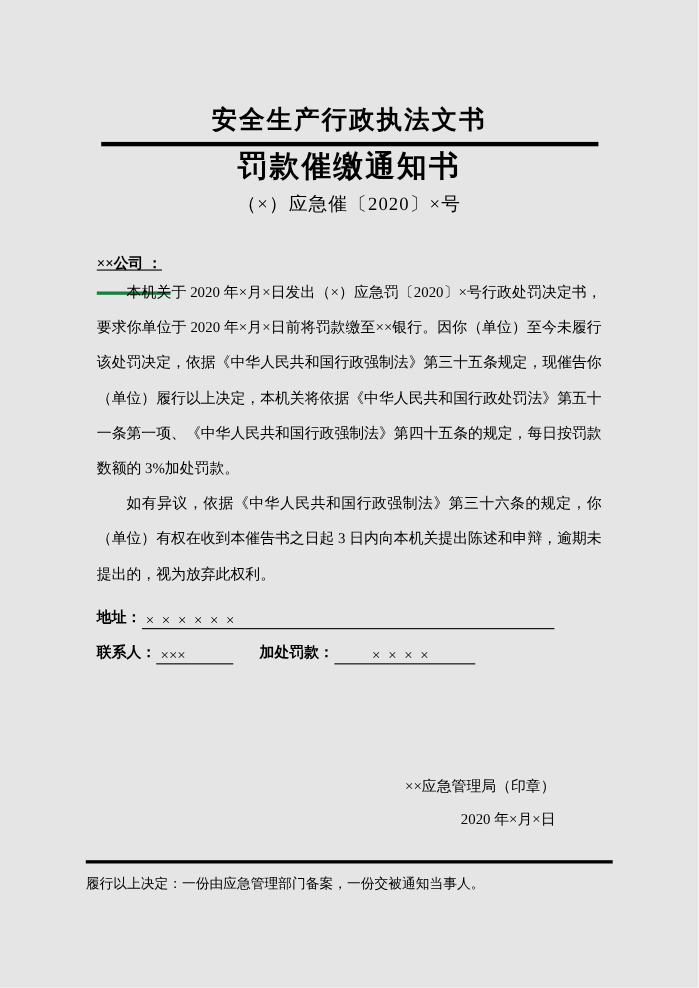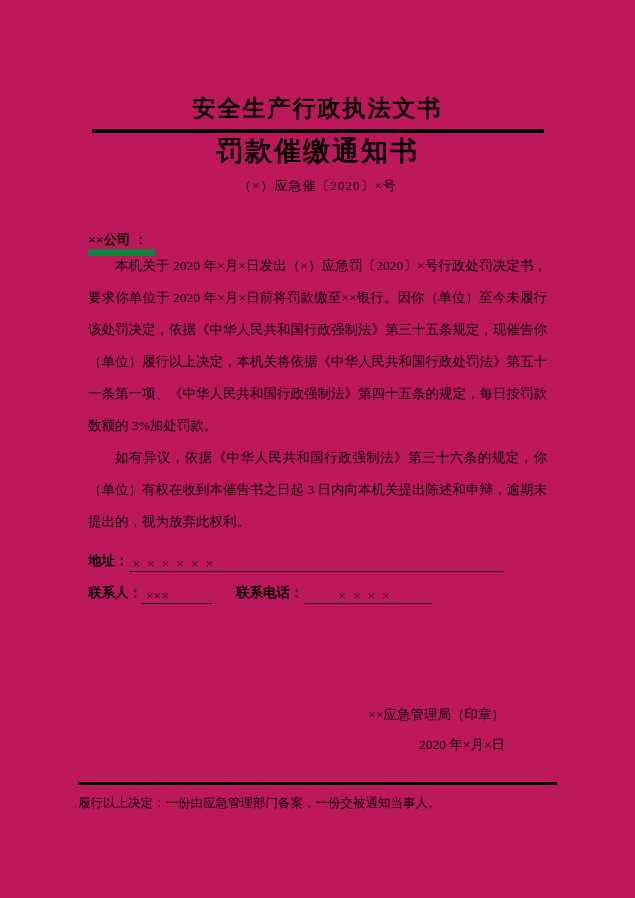--- a/index.html
+++ b/index.html
@@ -2,21 +2,21 @@
 <html><head>
 <meta charset="utf-8">
 <style>
   * { box-sizing: border-box; }
   html, body { margin: 0; padding: 0; background: #ffffff; }
   .page {
     position: relative;
     width: 635px;
     height: 898px;
     margin: 0 auto;
-    background: #be185d;
+    background: #e5e5e5;
     color: #000000;
     font-family: "Liberation Serif", "DejaVu Serif", serif;
     font-size: 13.5px;
     padding: 95px 88px 0 88px;
     overflow: hidden;
   }
   .doc-title {
     text-align: center;
     font-size: 23px;
     font-weight: bold;
@@ -32,34 +32,35 @@
   .doc-subtitle {
     text-align: center;
     font-size: 27px;
     font-weight: bold;
     letter-spacing: 2px;
     line-height: 28px;
     margin-top: 4px;
   }
   .doc-number {
     text-align: center;
-    font-size: 13px;
+    font-size: 17px;
     line-height: 16px;
     margin-top: 13px;
     letter-spacing: 1px;
   }
   .recipient {
     margin-top: 36px;
     font-weight: bold;
     line-height: 20px;
   }
   .recipient .u {
-    border-bottom: 7px solid #15803d;
-    padding-bottom: 2px;
+    border-bottom: 3px solid #15803d;
+    padding-bottom: 18px;
     padding-right: 8px;
+    text-decoration: underline;
   }
   .para {
     margin: 0;
     text-align: justify;
     text-indent: 2em;
     line-height: 32px;
   }
   .para.first { }
   .field-line {
     line-height: 22px;
@@ -120,21 +121,21 @@
 
   <p class="para first">本机关于 2020 年×月×日发出（×）应急罚〔2020〕×号行政处罚决定书，要求你单位于 2020 年×月×日前将罚款缴至××银行。因你（单位）至今未履行该处罚决定，依据《中华人民共和国行政强制法》第三十五条规定，现催告你（单位）履行以上决定，本机关将依据《中华人民共和国行政处罚法》第五十一条第一项、《中华人民共和国行政强制法》第四十五条的规定，每日按罚款数额的 3%加处罚款。</p>
 
   <p class="para">如有异议，依据《中华人民共和国行政强制法》第三十六条的规定，你（单位）有权在收到本催告书之日起 3 日内向本机关提出陈述和申辩，逾期未提出的，视为放弃此权利。</p>
 
   <div class="field-line address">
     <span class="field-label">地址：</span><span class="blank address-blank"><span class="spaced">××××××</span></span>
   </div>
 
   <div class="field-line contacts">
-    <span class="field-label">联系人：</span><span class="blank contact-blank"><span>×××</span></span><span class="gap"></span><span class="field-label">联系电话：</span><span class="blank phone-blank"><span class="spaced">××××</span></span>
+    <span class="field-label">联系人：</span><span class="blank contact-blank"><span>×××</span></span><span class="gap"></span><span class="field-label">加处罚款：</span><span class="blank phone-blank"><span class="spaced">××××</span></span>
   </div>
 
   <div class="signature">
     <div>××应急管理局（印章）</div>
     <div>2020 年×月×日</div>
   </div>
 
   <div class="footer-rule"></div>
 
   <div class="footer-note">履行以上决定：一份由应急管理部门备案，一份交被通知当事人。</div>

